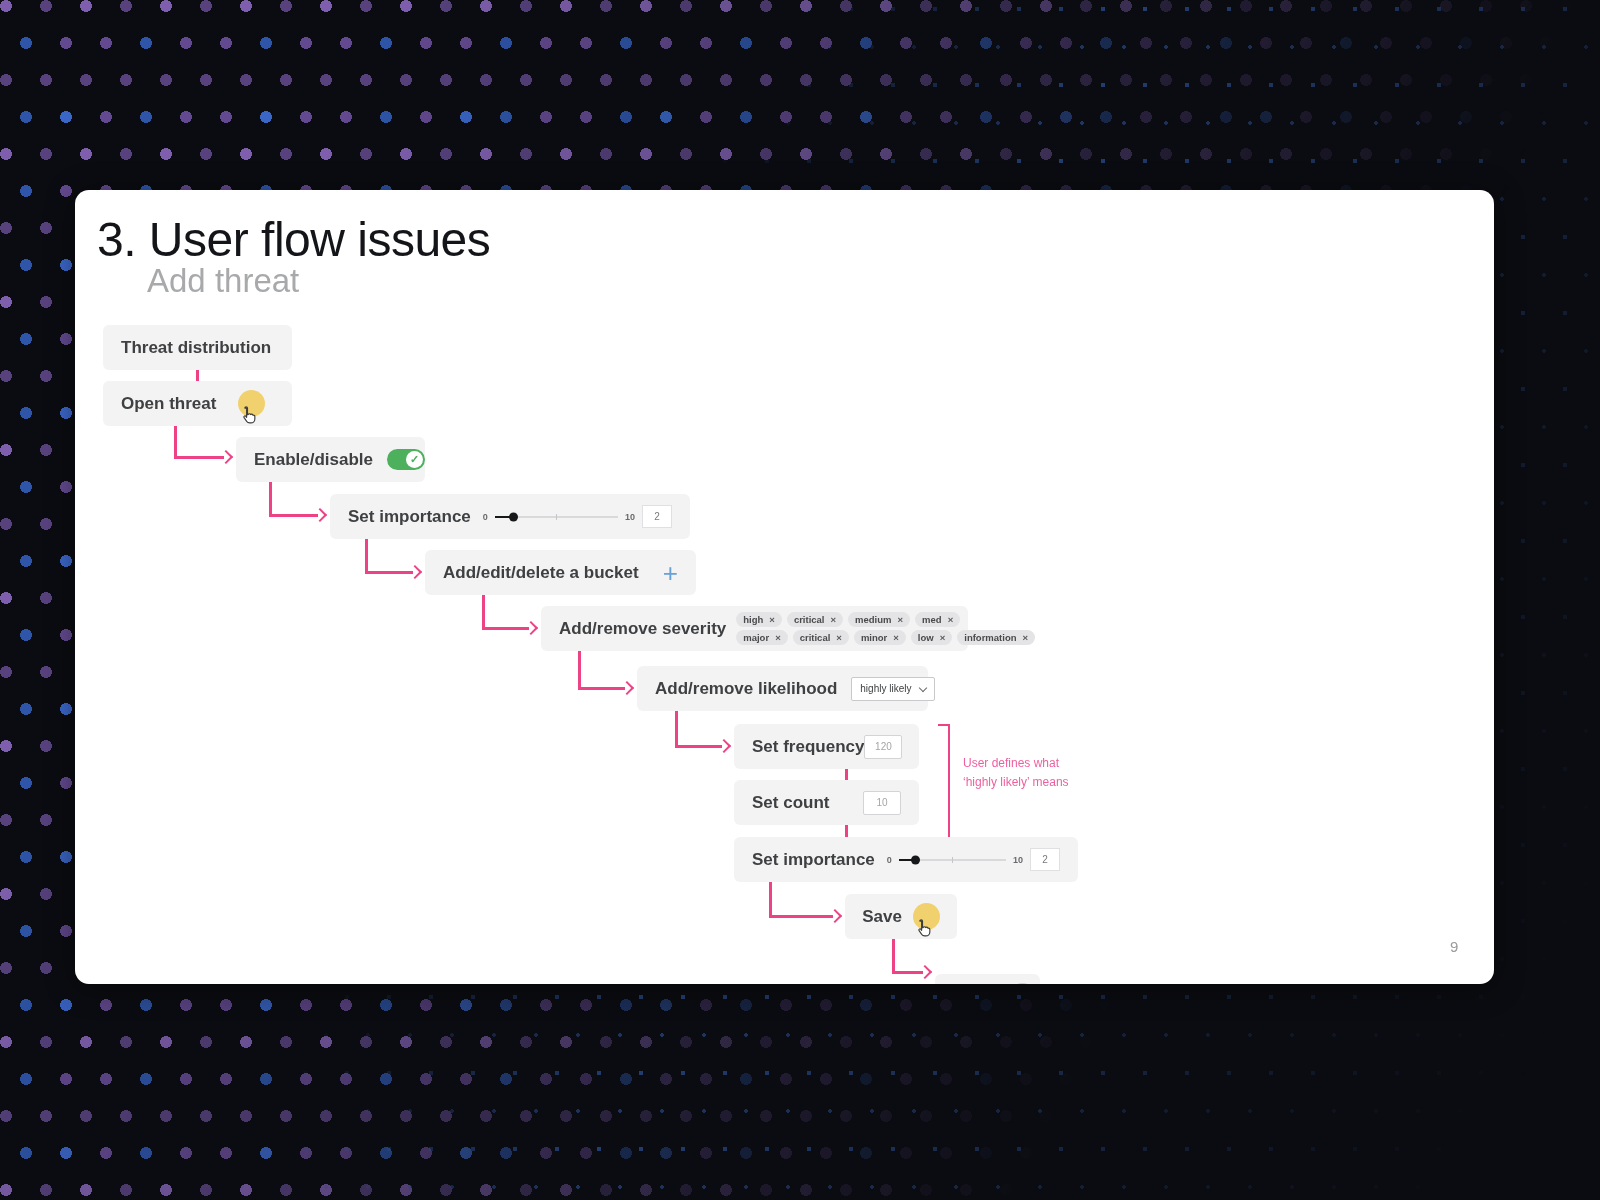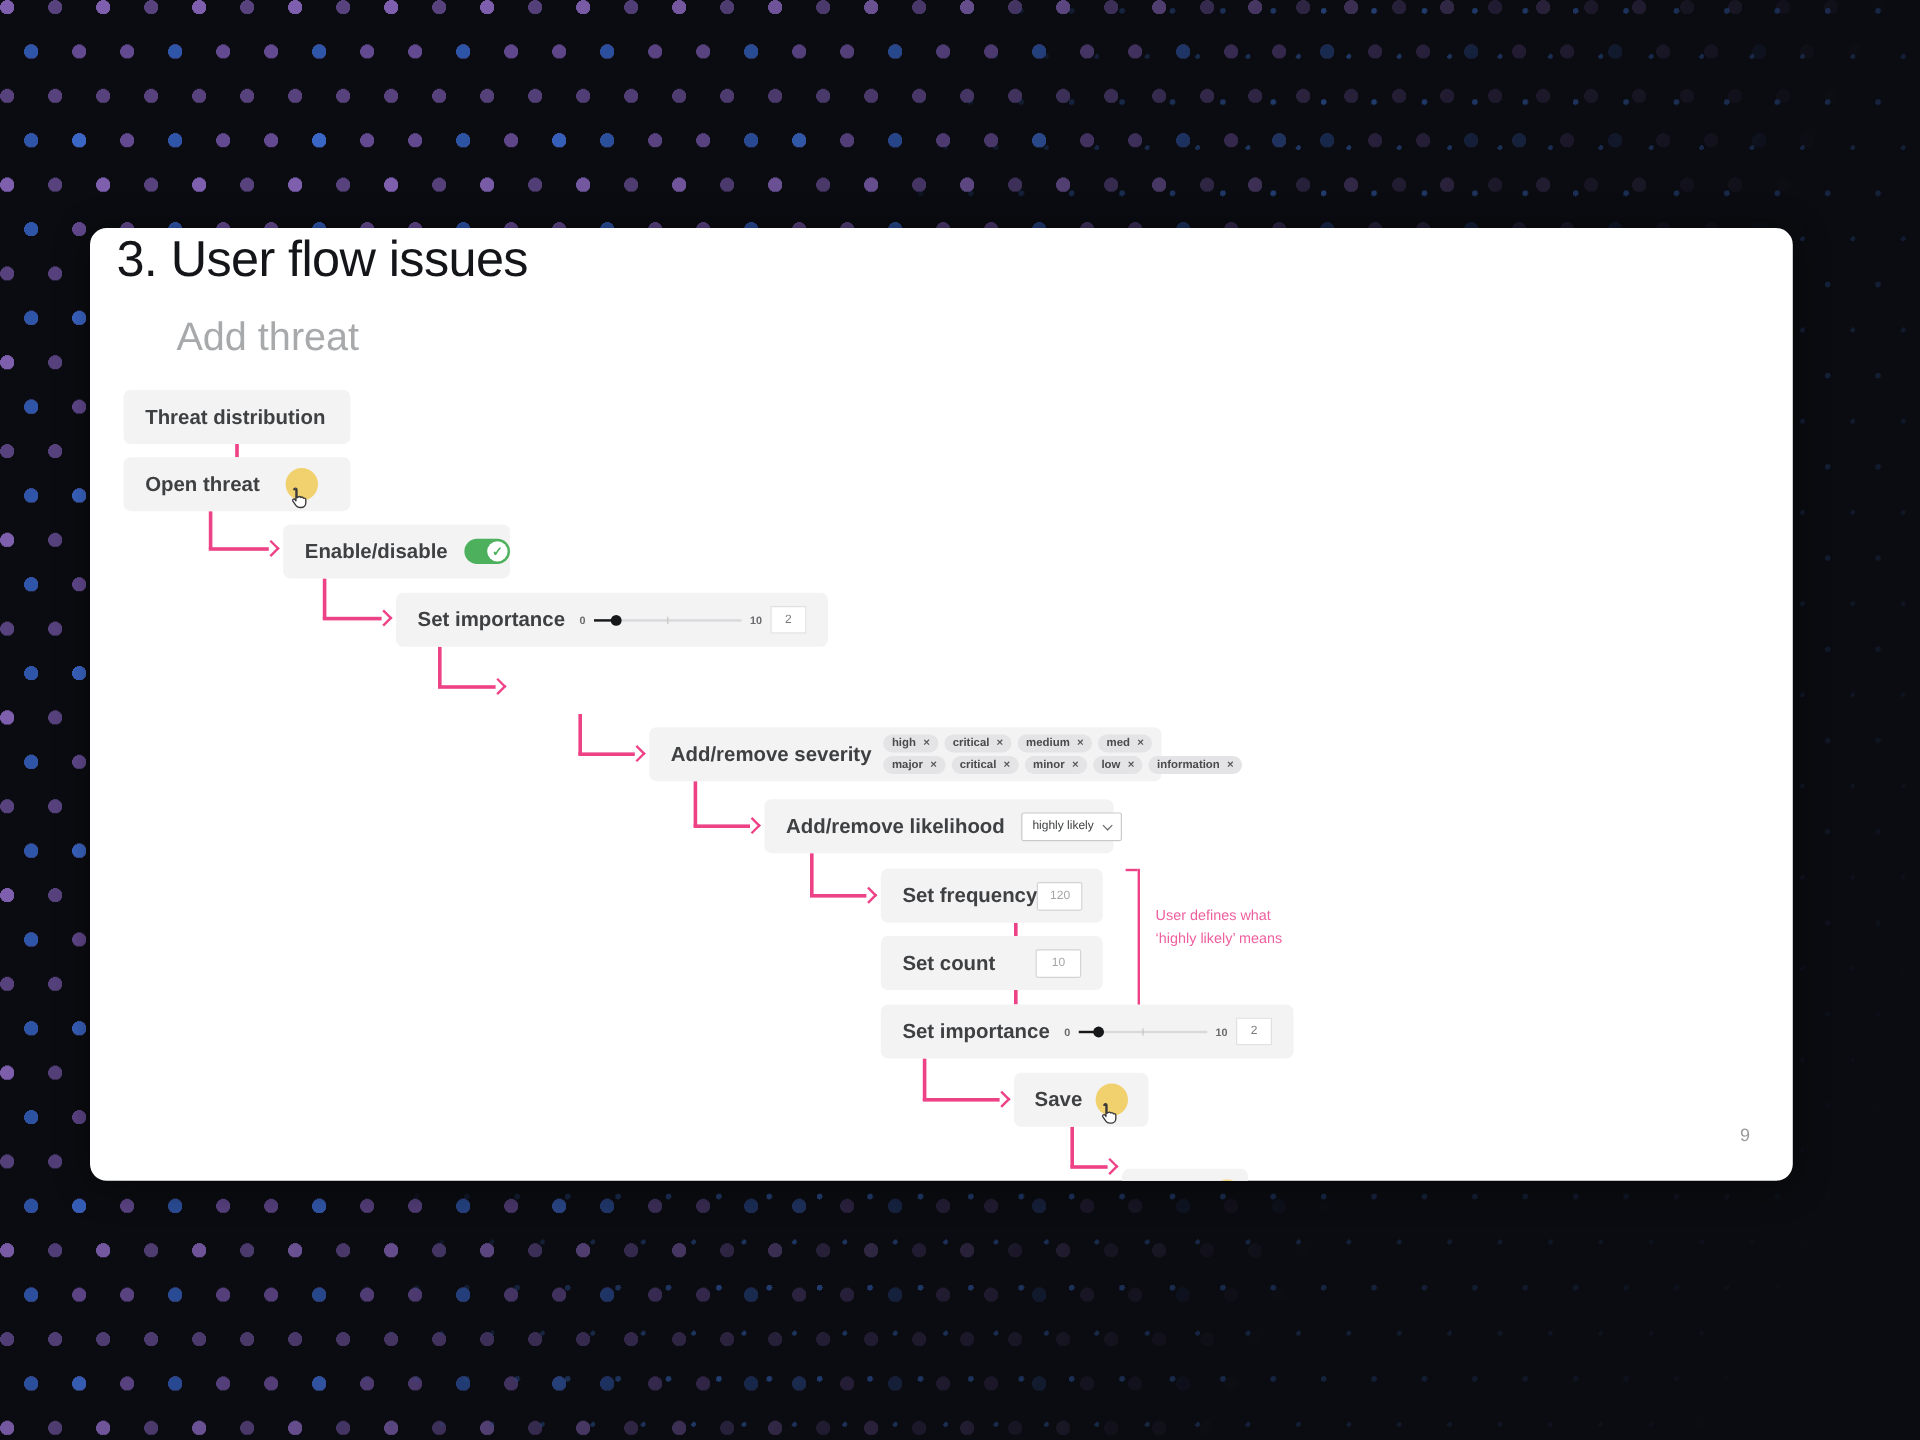--- a/index.html
+++ b/index.html
@@ -31,21 +31,21 @@
     background-position:8px 6px, 29px 44px;
     -webkit-mask-image:linear-gradient(115deg,transparent 36%,rgba(0,0,0,.75) 52%,rgba(0,0,0,.45) 70%,rgba(0,0,0,.12) 86%,transparent 94%);
     mask-image:linear-gradient(115deg,transparent 36%,rgba(0,0,0,.75) 52%,rgba(0,0,0,.45) 70%,rgba(0,0,0,.12) 86%,transparent 94%);
   }
   
   .slide{
     position:absolute;left:75px;top:190px;width:1419px;height:794px;
     background:#ffffff;border-radius:14px;overflow:hidden;
     box-shadow:0 4px 30px rgba(0,0,0,.45);
   }
-  .title{position:absolute;left:22px;top:2px;font-size:42px;color:#141519;letter-spacing:-.5px;}
+  .title{position:absolute;left:22px;top:22px;font-size:48px;color:#141519;letter-spacing:-.5px;}
   .subtitle{position:absolute;left:72px;top:72px;font-size:33px;color:#a7a9ab;}
   .pagenum{position:absolute;left:1375px;top:748px;font-size:15px;color:#9a9a9c;}
 
   
   .fbox{
     position:absolute;height:45px;background:#f3f3f4;border-radius:6px;
     display:flex;align-items:center;padding:0 18px;box-sizing:border-box;
     font-weight:bold;font-size:17px;color:#3f4042;white-space:nowrap;
   }
   
@@ -164,20 +164,24 @@
       <span class="track">
         <span class="fill"></span>
         <span class="midtick"></span>
         <span class="knob"></span>
       </span>
       <span class="minmax">10</span>
       <span class="valbox">2</span>
     </span>
   </div>
 
+  <div class="fbox" style="left:350px;top:360px;width:271px;">
+    <span>Add/edit/delete a bucket</span>
+    <span class="plus">+</span>
+  </div>
 
   <div class="fbox" style="left:466px;top:416px;width:427px;">
     <span>Add/remove severity</span>
     <span class="tags">
       <span class="tagrow">
         <span class="tag">
             <span>high</span>
             <span class="x">×</span>
           </span>
         <span class="tag">

